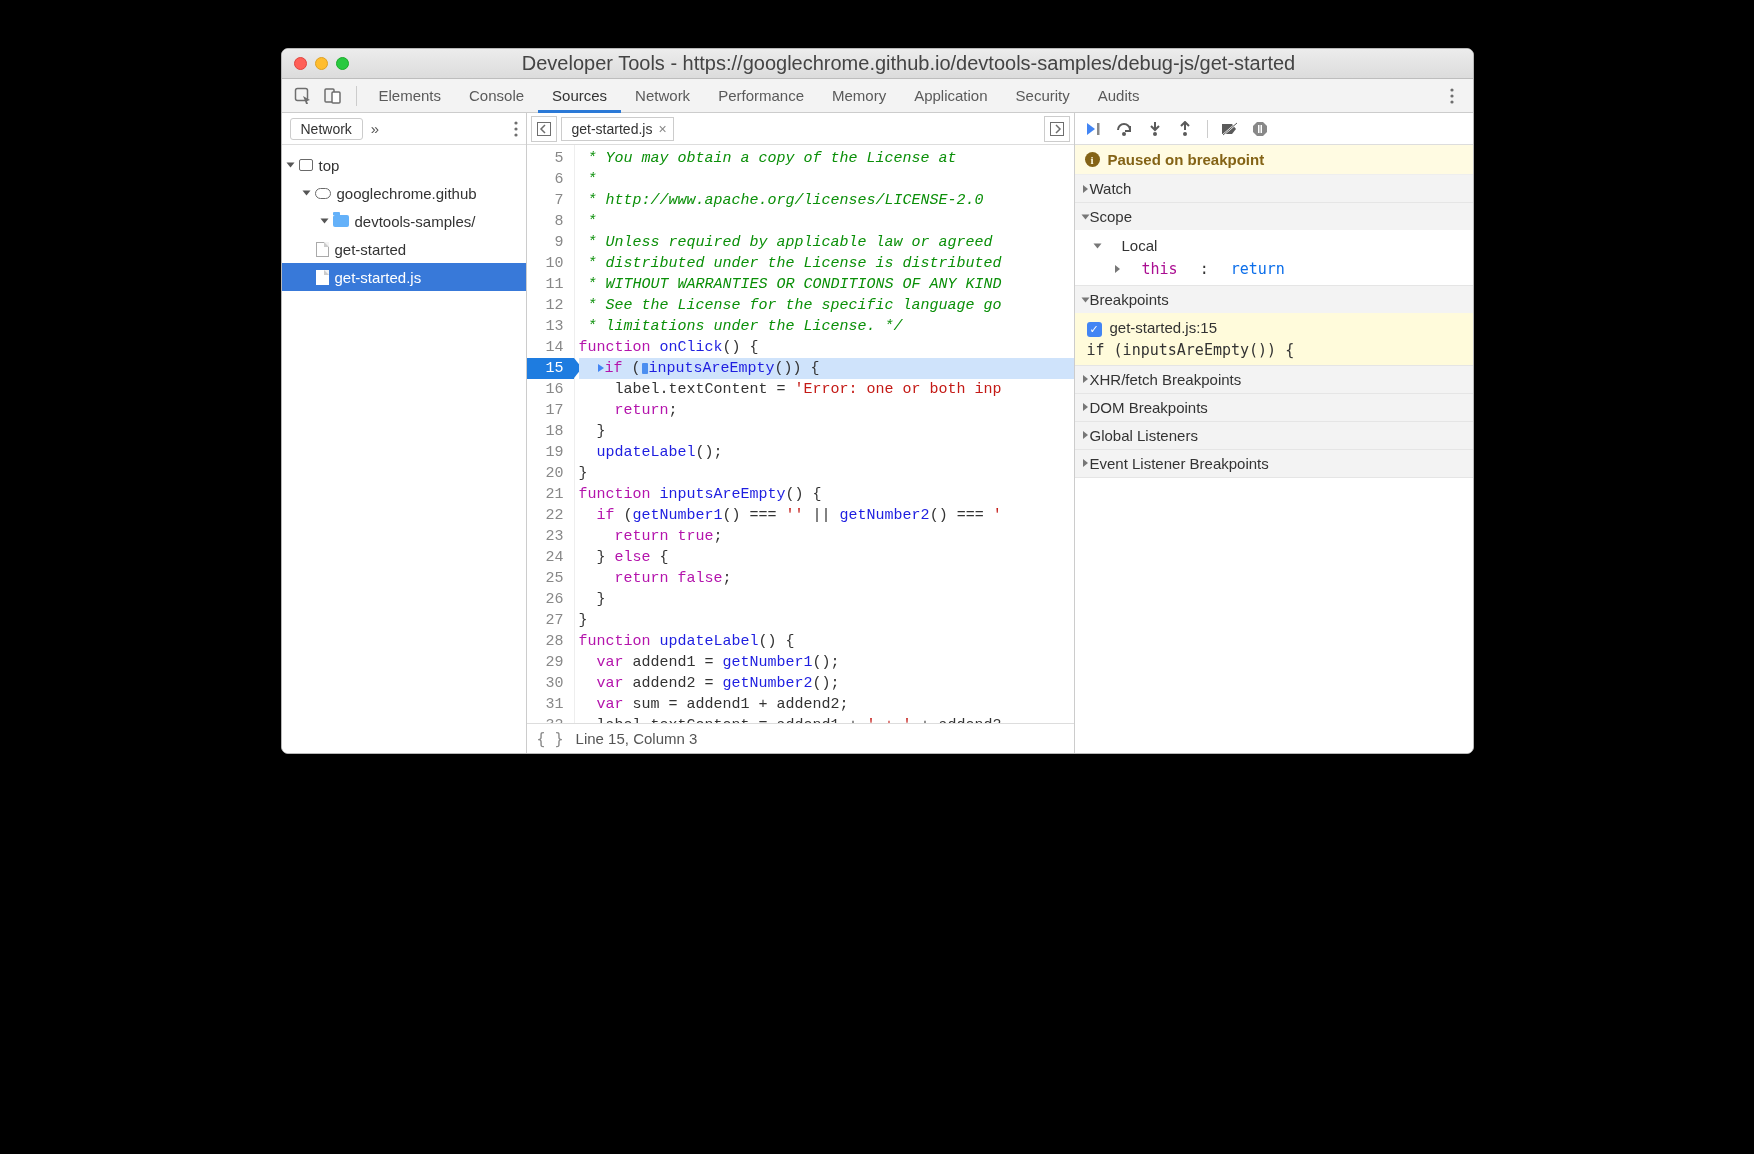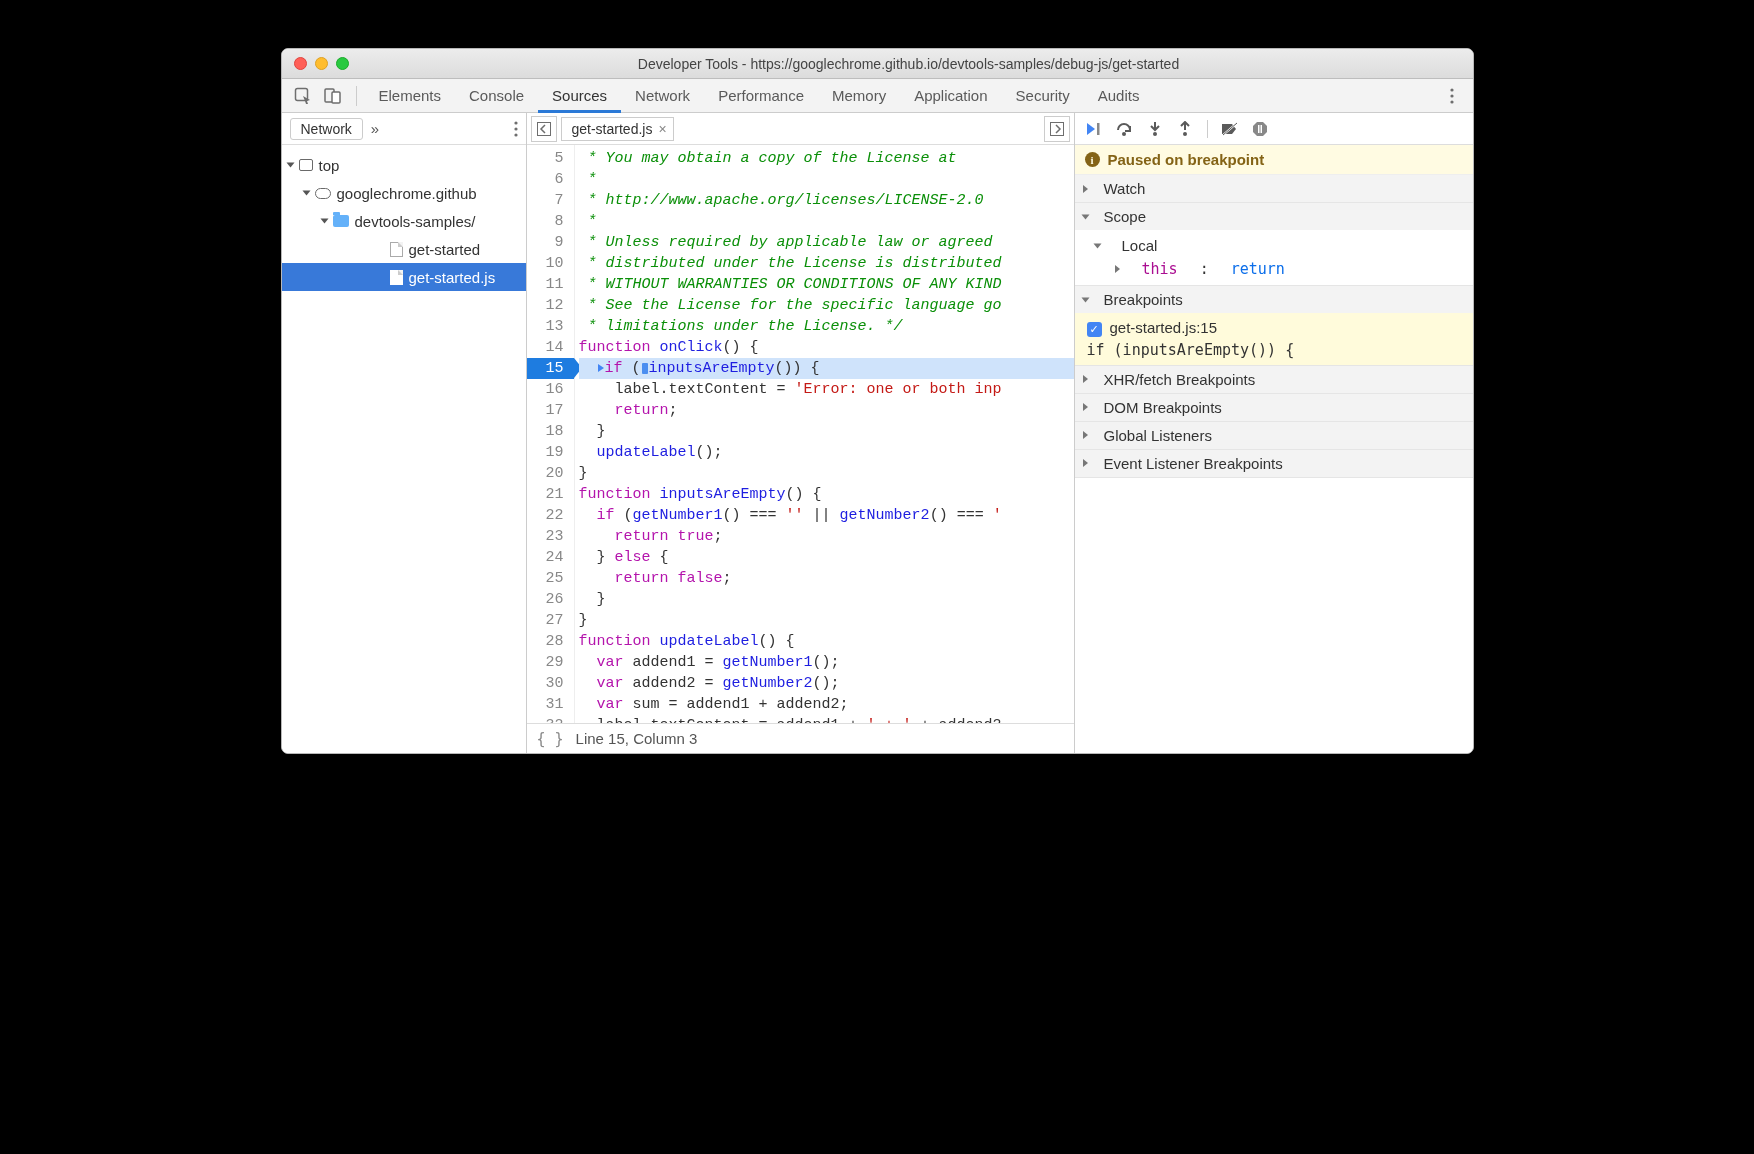--- a/index.html
+++ b/index.html
@@ -4,37 +4,37 @@
 <style>
   * { box-sizing: border-box; margin: 0; padding: 0; }
   body { background: #000; font-family: "Helvetica Neue", Arial, sans-serif; font-size: 15px; color: #333; display: flex; align-items: flex-start; justify-content: center; height: 1154px; width: 1754px; }
   .window { width: 1193px; margin-top: 48px; background: #fff; border: 1px solid #b8b8b8; border-radius: 7px; box-shadow: 0 20px 60px rgba(0,0,0,.5); overflow: hidden; }
   .titlebar { height: 30px; display:flex; align-items:center; background: linear-gradient(#ececec,#dcdcdc); border-bottom:1px solid #bdbdbd; padding:0 12px; gap:8px;}
   .traffic { display:flex; gap:8px;}
   .dot { width:13px; height:13px; border-radius:50%; }
   .dot.red{background:#ff5f57;border:1px solid #e0443e;}
   .dot.yellow{background:#ffbd2e;border:1px solid #dea123;}
   .dot.green{background:#28c940;border:1px solid #1aab29;}
-  .title { flex:1; text-align:center; font-size:14px; color:#444;}
+  .title { flex:1; text-align:center; font-size:20px; color:#444;}
   .toolbar { height: 34px; border-bottom:1px solid #ccc; display:flex; align-items:center; padding:0 6px; gap:0; background: #f3f3f3;}
   .toolbar .tool-icon { width:26px; height:26px; display:flex;align-items:center;justify-content:center;color:#6e6e6e; margin:0 2px;}
   .toolbar .sep { width:1px;height:20px;background:#ccc;margin:0 8px;}
   .toolbar .tab { padding:0 14px; height:34px; display:flex;align-items:center; color:#5a5a5a; cursor:default;}
   .toolbar .tab.active { color:#333; border-bottom:3px solid #2b79d7; font-weight:400; padding-top:3px;}
   .toolbar .more { margin-left:auto; width:30px; display:flex;align-items:center;justify-content:center;color:#6e6e6e;}
   .content { display:flex; height: 640px; }
   
   .left { width:245px; border-right:1px solid #ccc; display:flex; flex-direction:column; background:#fff;}
   .left-head { height:32px;border-bottom:1px solid #ddd;display:flex;align-items:center;padding:0 8px;gap:8px;}
   .pill { border:1px solid #ccc;border-radius:3px;padding:2px 10px;font-size:14px;}
   .chev2 { color:#555;}
   .left-head .more-v { margin-left:auto;color:#6e6e6e;}
   .tree { padding:6px 0; font-size:15px;}
   .tree-row { display:flex;align-items:center;height:28px;padding-left:6px;gap:6px; white-space:nowrap; overflow:hidden;}
-  .tree-row.i1{padding-left:6px;} .tree-row.i2{padding-left:22px;} .tree-row.i3{padding-left:40px;} .tree-row.i4{padding-left:108px;}
+  .tree-row.i1{padding-left:6px;} .tree-row.i2{padding-left:22px;} .tree-row.i3{padding-left:40px;} .tree-row.i4{padding-left:34px;}
   .tree-row.selected{background:#3879d9;color:#fff;}
   .tri{display:inline-block;width:0;height:0;border-left:5px solid #555;border-top:4px solid transparent;border-bottom:4px solid transparent;transform:rotate(90deg);}
   .tri-r{transform:rotate(0deg);}
   .ico-frame{display:inline-block;width:14px;height:12px;border:1.5px solid #6a6a6a;border-radius:2px;}
   .ico-cloud{width:16px;height:11px;border:1.5px solid #6a6a6a;border-radius:7px;position:relative;}
   .ico-folder{width:16px;height:12px;background:#64b1f9;border-radius:2px;position:relative;}
   .ico-folder::before{content:'';position:absolute;top:-3px;left:0;width:7px;height:3px;background:#64b1f9;border-radius:1px 1px 0 0;}
   .ico-file{width:13px;height:15px;background:#fff;border:1px solid #aaa;position:relative;}
   .ico-file::after{content:'';position:absolute;right:-1px;top:-1px;width:0;height:0;border-top:5px solid #f3f3f3;border-left:5px solid #ccc;}
   .ico-file-sel{background:#fff;border-color:#fff;}
@@ -61,21 +61,21 @@
   .brace{font-family:Menlo,monospace;color:#888;}
   
   .right{width:398px;display:flex;flex-direction:column;background:#fff;font-size:15px;}
   .dbg-bar{height:32px;border-bottom:1px solid #ddd;display:flex;align-items:center;gap:10px;padding:0 10px;}
   .dbg-bar .db-btn{color:#5a5a5a;display:flex;align-items:center;justify-content:center;width:20px;}
   .dbg-bar .db-btn.resume{color:#4285f4;}
   .dbg-bar .vsep{width:1px;height:18px;background:#ccc;margin:0 2px;}
   .paused{background:#fffbe2;border-bottom:1px solid #eee;padding:6px 10px;display:flex;align-items:center;gap:8px;color:#846316;font-weight:600;}
   .info-circle{width:15px;height:15px;border-radius:50%;background:#846316;color:#fffbe2;font-size:11px;display:flex;align-items:center;justify-content:center;font-weight:bold;font-family:Georgia,serif;}
   .sect{border-bottom:1px solid #e5e5e5;}
-  .sect-h{display:flex;align-items:center;gap:16px;padding:5px 8px;cursor:default;background:#f3f3f3;}
+  .sect-h{display:flex;align-items:center;gap:2px;padding:5px 8px;cursor:default;background:#f3f3f3;}
   .sect-h .tri{border-left-color:#777;}
   .sect-h.open .tri{transform:rotate(90deg);}
   .sect-body{padding:4px 0;}
   .call-row{display:flex;align-items:center;justify-content:space-between;padding:4px 12px;}
   .call-row .arrow{color:#4285f4;margin-right:6px;}
   .call-loc{color:#888;font-size:14px;}
   .scope-row{padding:3px 8px 3px 20px;display:flex;align-items:center;gap:22px;}
   .scope-row .tri{border-left-color:#777;}
   .mono{font-family:Menlo,monospace;font-size:15px;}
   .prop{color:#aa0d91;}

